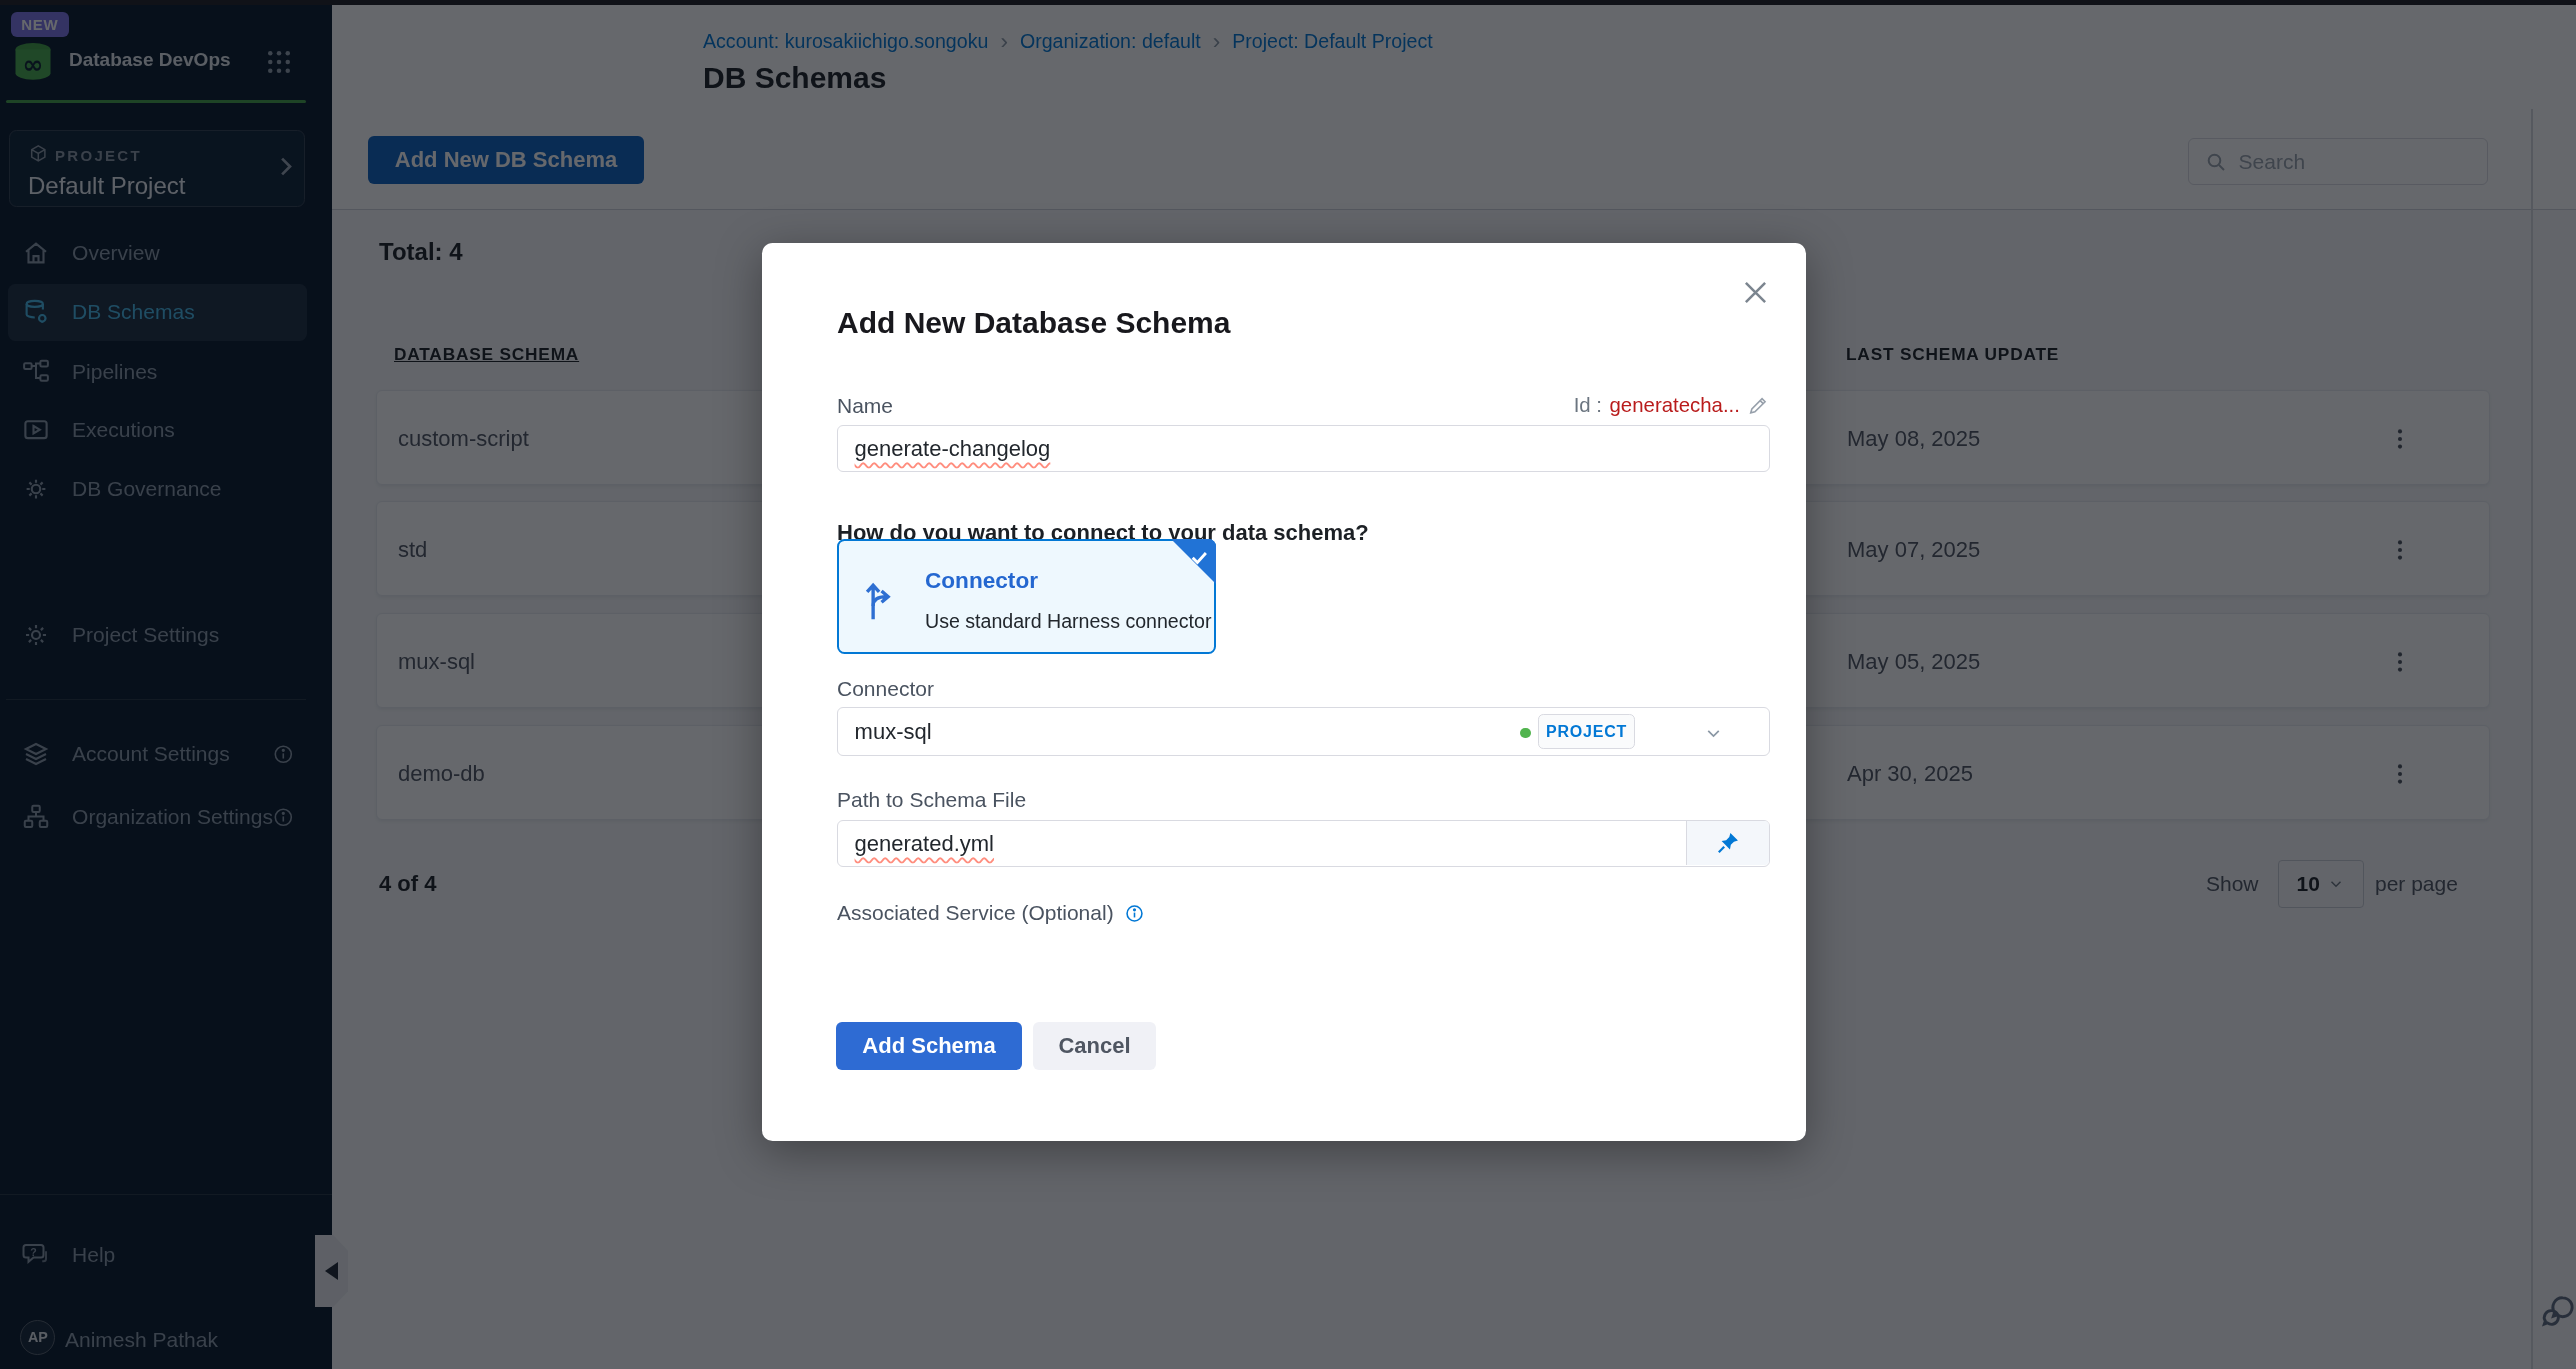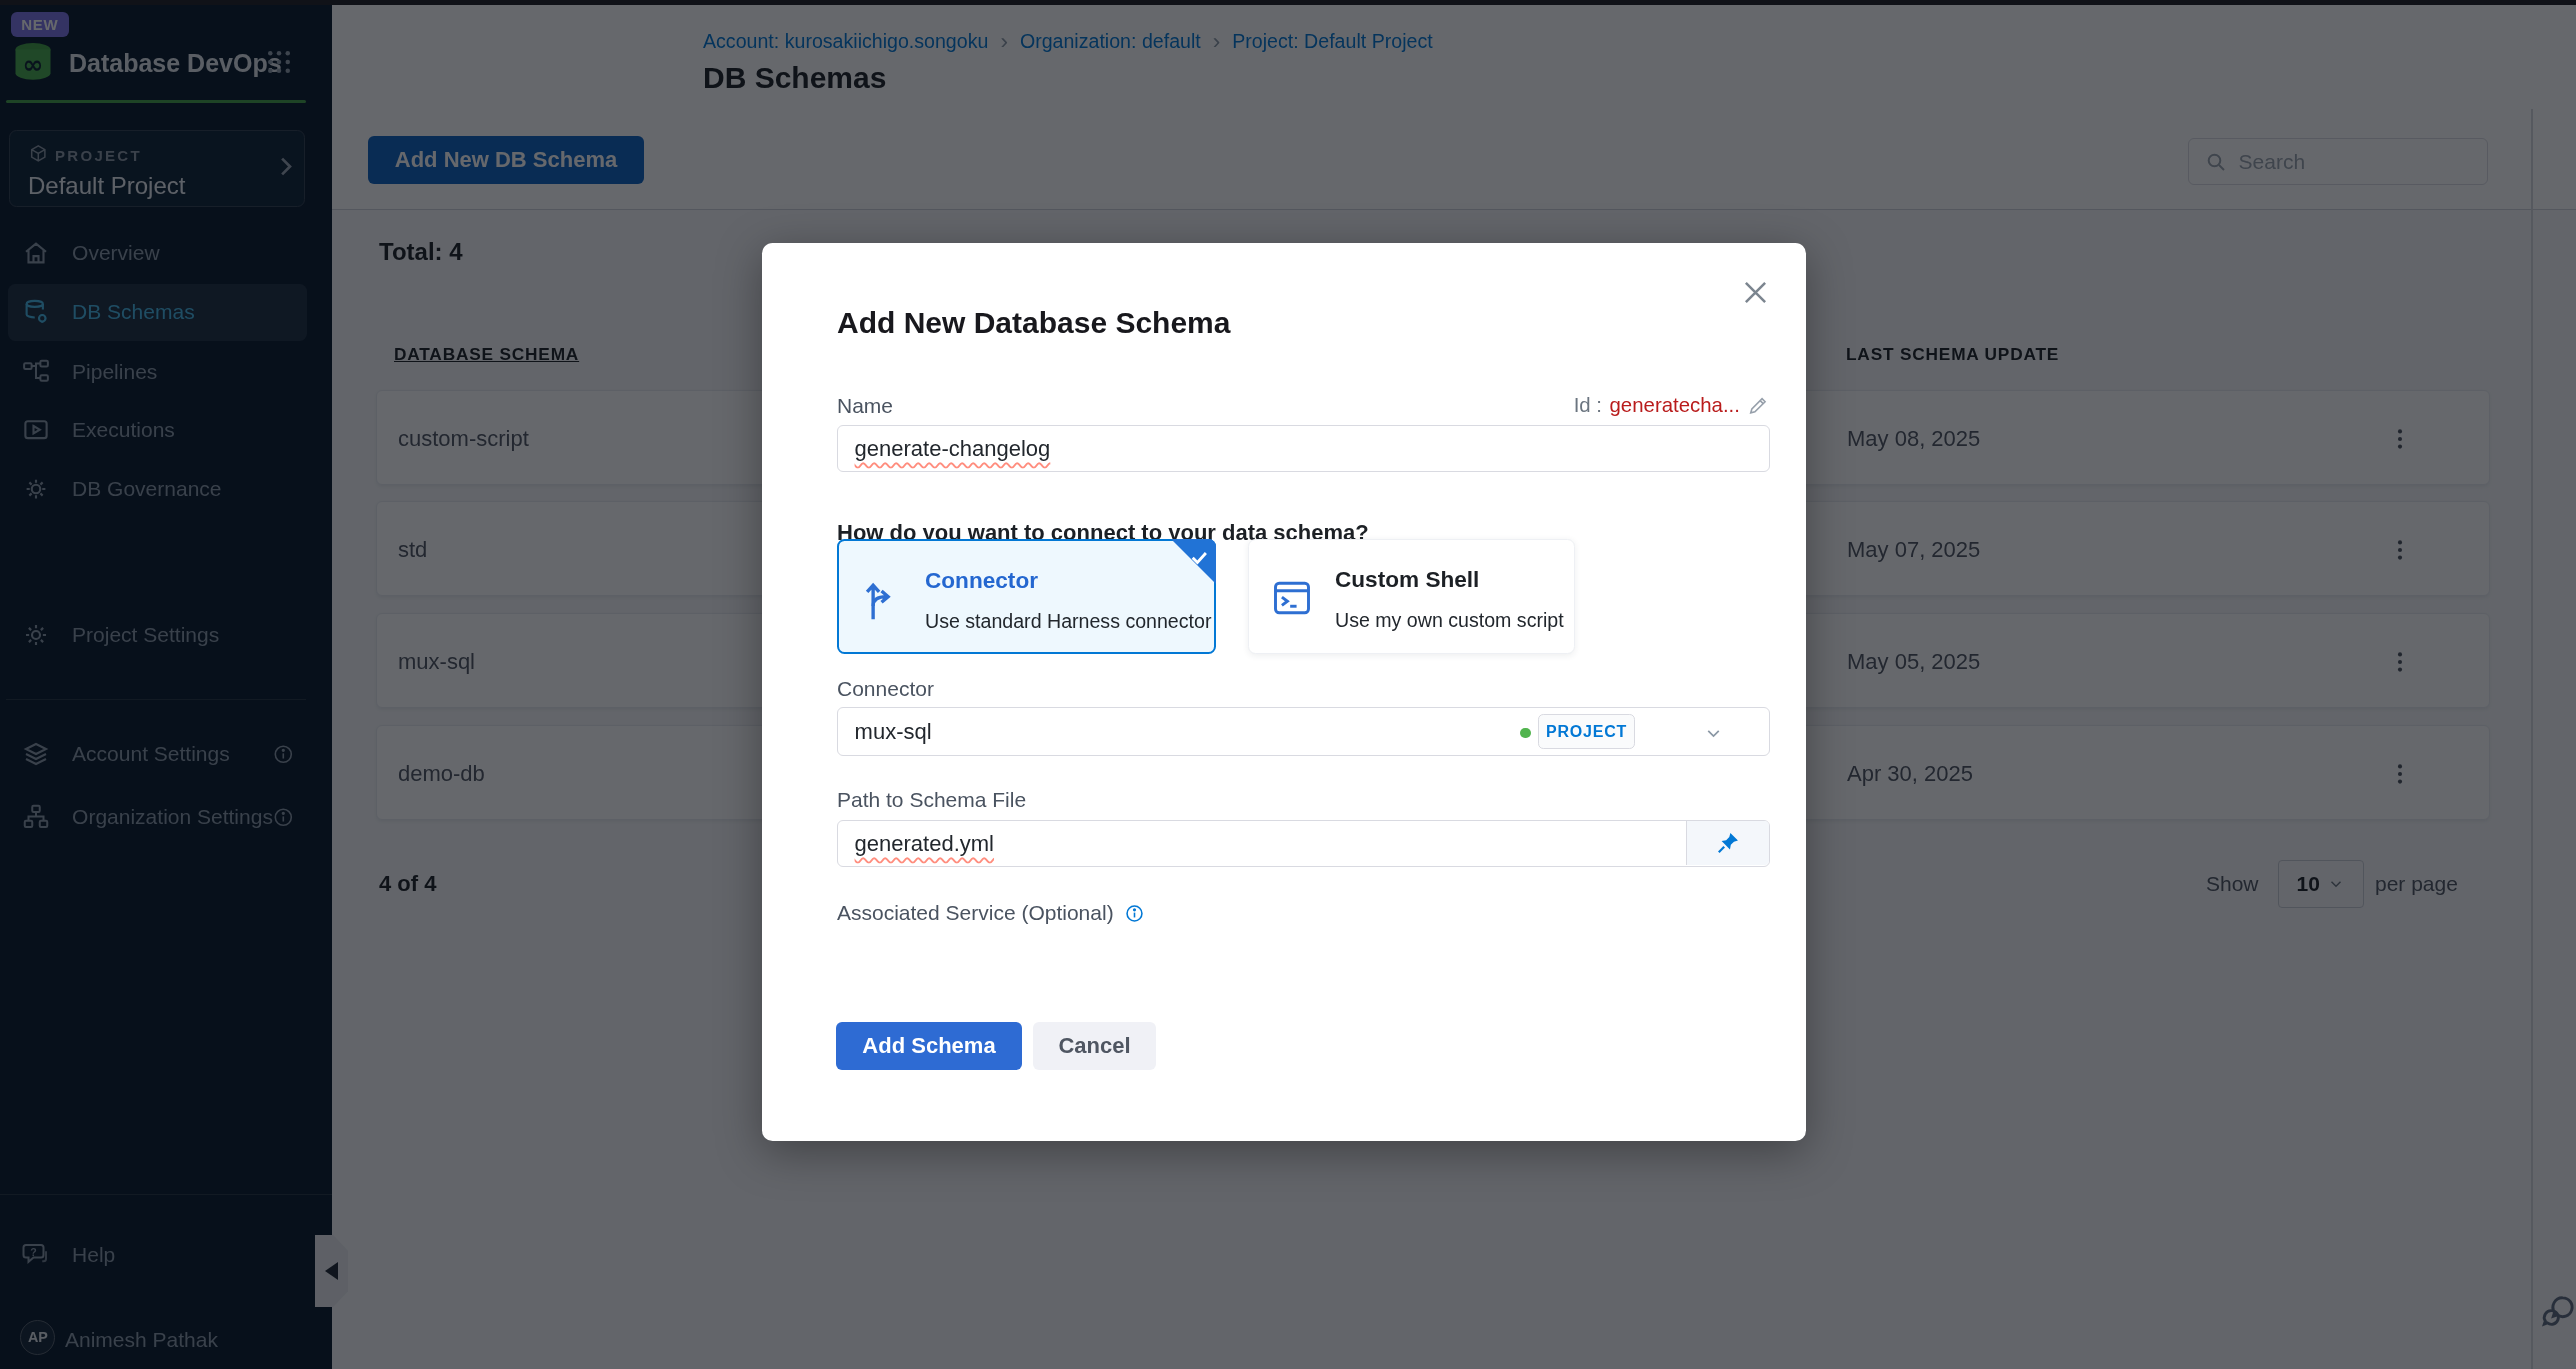--- a/index.html
+++ b/index.html
@@ -8,21 +8,21 @@
   .abs { position:absolute; }
   svg { display:block; }
 
   
   .top-strip { left:0; top:0; width:2576px; height:4.5px; background:#1d1f24; z-index:5; }
 
   
   .sidebar { left:0; top:4.5px; width:332px; height:1365px; background:#07182b; z-index:10; }
   .new-badge { left:10.6px; top:7.5px; padding:3.8px 10.6px; background:#7d73e8; color:#fff; font-size:15px; font-weight:bold; letter-spacing:0.8px; border-radius:6px; }
   .logo { left:7.5px; top:32px; }
-  .module-title { left:69px; top:44px; font-size:25px; font-weight:bold; color:#dfe5ea; }
+  .module-title { left:69px; top:44px; font-size:19px; font-weight:bold; color:#dfe5ea; }
   .grid-icon { left:264px; top:42px; color:#93a1af; }
   .module-rule { left:6px; top:95px; width:300px; height:3px; background:#43a047; border-radius:1.5px; }
 
   .project-card { left:9px; top:125px; width:296px; height:77px; background:#0d2236; border:0.8px solid #31404f; border-radius:7.5px; }
   .project-label { left:54px; top:142px; font-size:15px; letter-spacing:2.3px; color:#8b98a5; font-weight:bold; }
   .cube-icon { left:26px; top:137px; color:#8b98a5; }
   .project-name { left:27px; top:167px; font-size:24px; color:#e8edf2; }
   .project-chevron { left:271px; top:151px; color:#9aa7b3; }
 
   .nav-item { left:7.5px; width:299px; height:57px; border-radius:7.5px; display:flex; align-items:center; color:#8a99a8; }
@@ -409,32 +409,20 @@
     <span class="opt-icon">
       <svg width="45" height="51" viewBox="0 0 24 26" fill="none" stroke="currentColor" stroke-width="1.8">
         <path d="M7 24 V7 M3.8 9.5 L7 6 L10.2 9.5"></path>
         <path d="M7 17 C7 12.5 11 12 14 12 M11.5 9 L15 12 L11.5 15"></path>
       </svg>
     </span>
     <div class="opt-title">Connector</div>
     <div class="opt-sub">Use standard Harness connector</div>
   </div>
 
-  <div class="abs opt-card opt-shell">
-    <span class="opt-icon" style="top:36px;">
-      <svg width="44" height="44" viewBox="0 0 24 24" fill="none" stroke="currentColor" stroke-width="1.6">
-        <rect x="3" y="4" width="18" height="16" rx="2"></rect>
-        <path d="M3 8 H21"></path>
-        <path d="M6.5 11.5 L9.5 13.8 L6.5 16"></path>
-        <path d="M11 16.5 H14.5"></path>
-      </svg>
-    </span>
-    <div class="opt-title">Custom Shell</div>
-    <div class="opt-sub">Use my own custom script</div>
-  </div>
 
   <div class="abs fld-label connector-label">Connector</div>
   <div class="tb connector-select">
     <span class="val">mux-sql</span>
     <span class="scope-dot"></span>
     <span class="scope-badge">PROJECT</span>
     <span class="sel-chevron">
       <svg width="21" height="21" viewBox="0 0 24 24" fill="none" stroke="currentColor" stroke-width="2">
           <path d="M6 9 L12 15 L18 9"></path>
         </svg>

